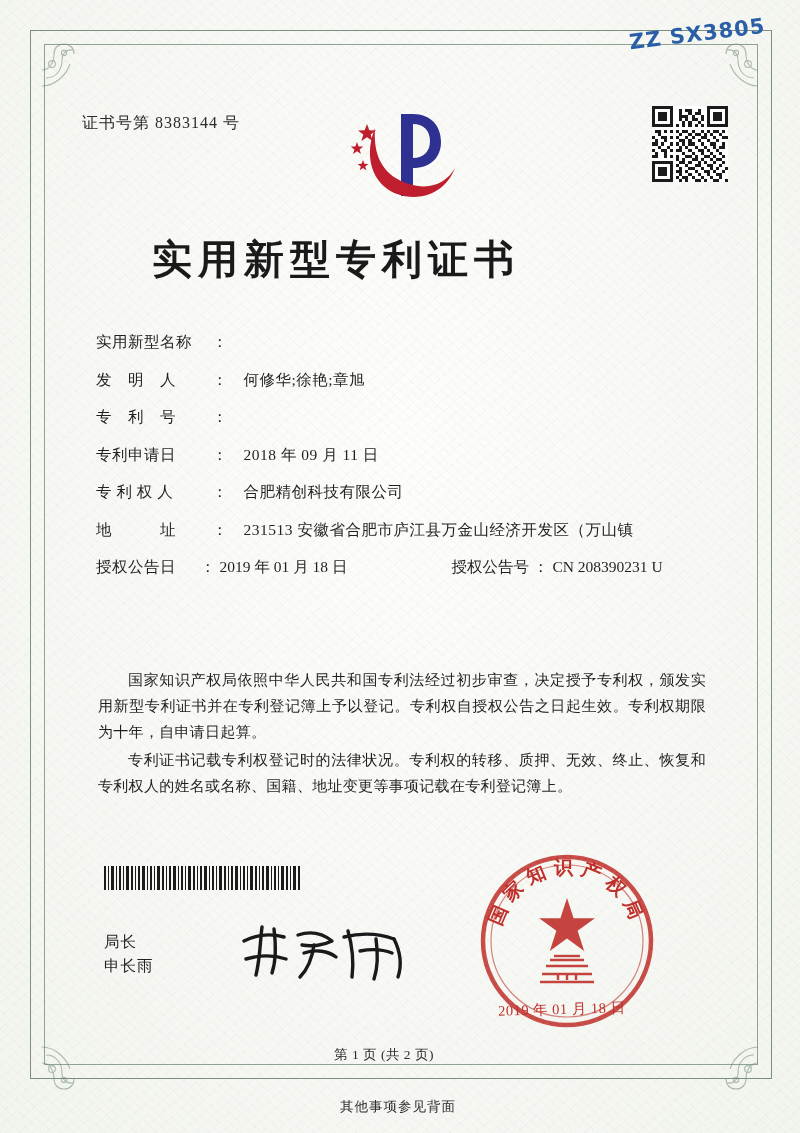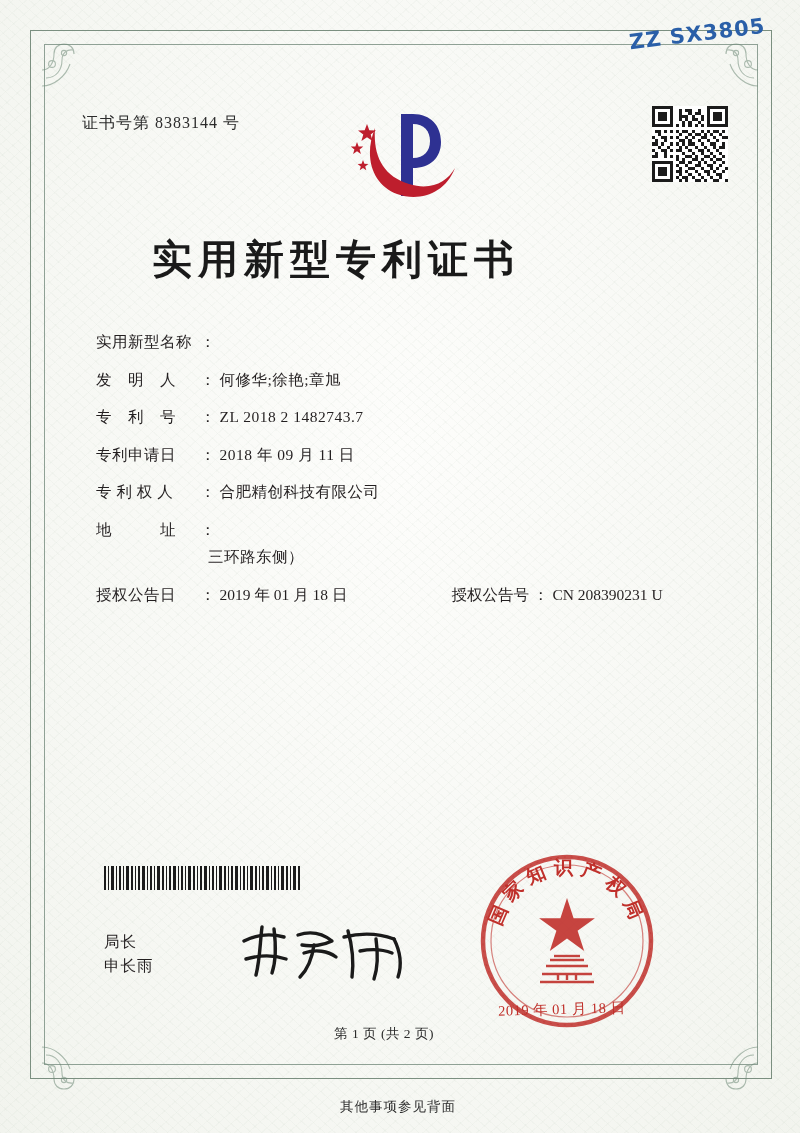--- a/index.html
+++ b/index.html
@@ -127,20 +127,21 @@
     top: 334px;
     width: 620px;
     font-size: 15.5px;
     line-height: 1;
   }
   .field-row {
     display: flex;
     align-items: baseline;
     margin-bottom: 22px;
     white-space: nowrap;
+    gap: 12px;
   }
   .f-label {
     width: 104px;
     flex: 0 0 104px;
     letter-spacing: 0.5px;
   }
   .f-colon {
     flex: 0 0 auto;
     padding-right: 4px;
   }
@@ -223,21 +224,21 @@
     position: absolute;
     left: 236px;
     top: 915px;
     width: 180px;
     height: 72px;
   }
 
   .page-num {
     position: absolute;
     left: 0;
-    top: 1025px;
+    top: 1046px;
     width: 768px;
     text-align: center;
     font-size: 13.5px;
     letter-spacing: 0.5px;
     color: #2b2b2b;
   }
 
   .footnote {
     position: absolute;
     left: 0;
@@ -501,49 +502,52 @@
       <span class="f-colon">：</span>
     </div>
     <div class="field-row">
       <span class="f-label">发　明　人</span>
       <span class="f-colon">：</span>
       <span class="f-value">何修华;徐艳;章旭</span>
     </div>
     <div class="field-row">
       <span class="f-label">专　利　号</span>
       <span class="f-colon">：</span>
-      <span class="f-value mono">ZL 2018 2 1482743.7</span>
     </div>
     <div class="field-row">
       <span class="f-label">专利申请日</span>
       <span class="f-colon">：</span>
       <span class="f-value">2018 年 09 月 11 日</span>
     </div>
     <div class="field-row">
       <span class="f-label">专 利 权 人</span>
       <span class="f-colon">：</span>
       <span class="f-value">合肥精创科技有限公司</span>
     </div>
     <div class="field-row">
       <span class="f-label">地　　　址</span>
       <span class="f-colon">：</span>
+      <span class="f-value">231513 安徽省合肥市庐江县万金山经济开发区（万山镇</span>
     </div>
-    <div class="addr-second">三环路东侧）</div>
 
     <div class="pair-row">
       <span class="f-label">授权公告日</span>
       <span class="f-colon">：</span>
       <span>2019 年 01 月 18 日</span>
       <span class="mid-gap"></span>
       <span class="f-label2">授权公告号</span>
       <span class="f-colon">：</span>
       <span>CN 208390231 U</span>
     </div>
   </div>
 
+  <div class="body-text">
+    <p>国家知识产权局依照中华人民共和国专利法经过初步审查，决定授予专利权，颁发实用新型专利证书并在专利登记簿上予以登记。专利权自授权公告之日起生效。专利权期限为十年，自申请日起算。</p>
+    <p>专利证书记载专利权登记时的法律状况。专利权的转移、质押、无效、终止、恢复和专利权人的姓名或名称、国籍、地址变更等事项记载在专利登记簿上。</p>
+  </div>
 
   <div class="barcode">
     <svg width="196" height="24" viewBox="0 0 196 24" shape-rendering="crispEdges">
       <rect width="196" height="24" fill="transparent"></rect>
       <g fill="#1b1b1b">
         <rect x="0" y="0" width="2" height="24"></rect>
           <rect x="4" y="0" width="1" height="24"></rect>
         <rect x="7" y="0" width="3" height="24"></rect>
           <rect x="12" y="0" width="1" height="24"></rect>
         <rect x="15" y="0" width="2" height="24"></rect>

